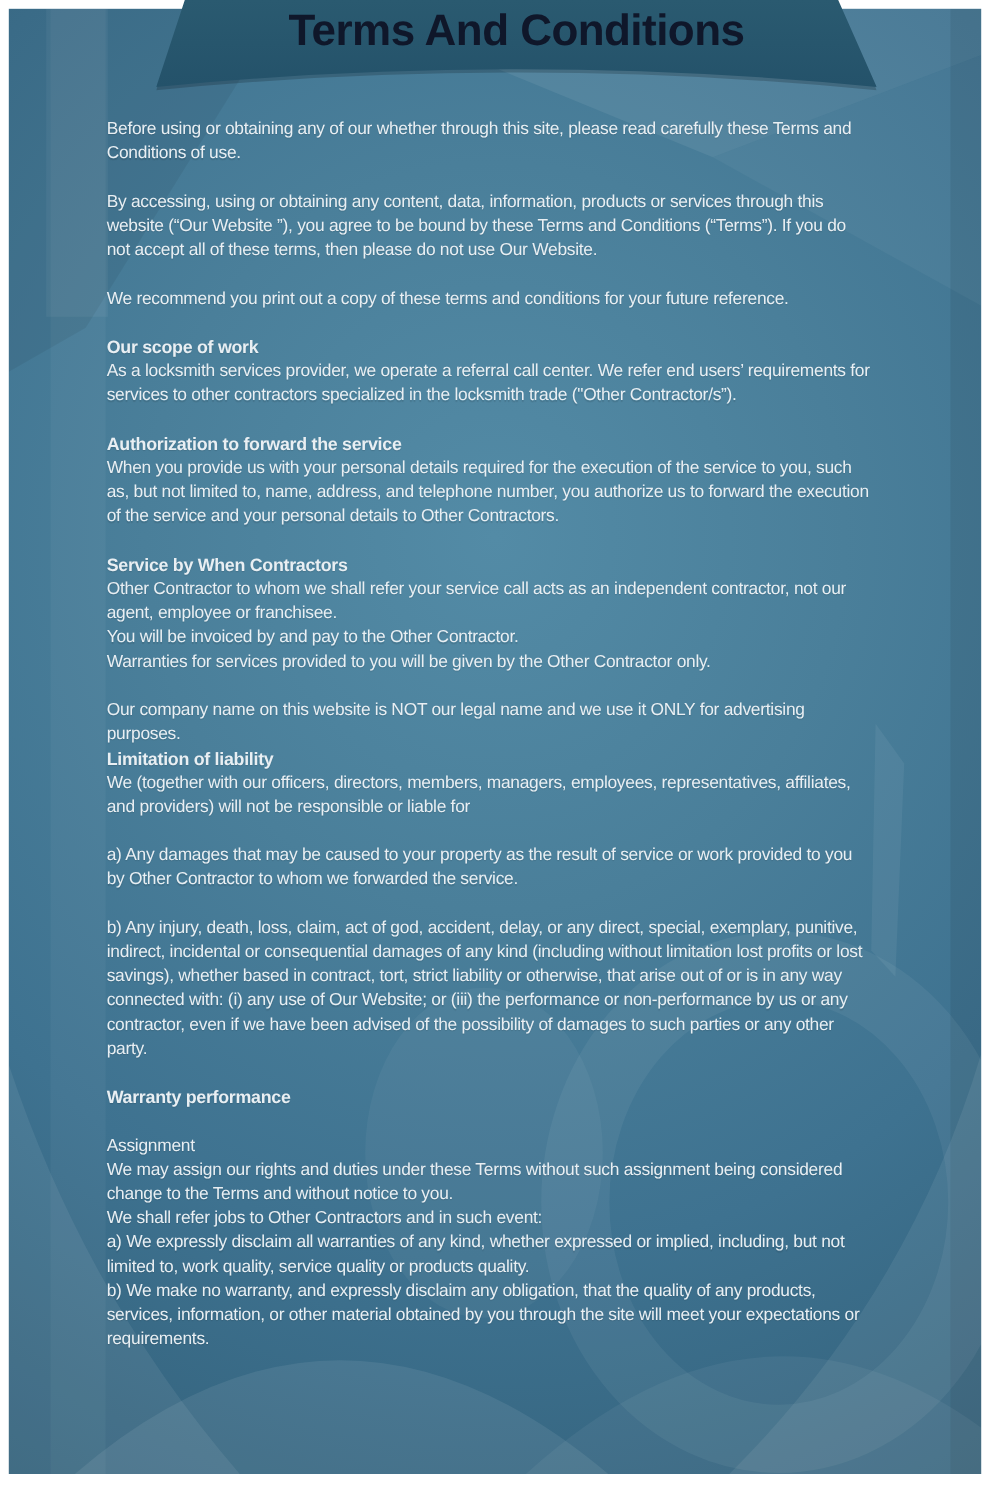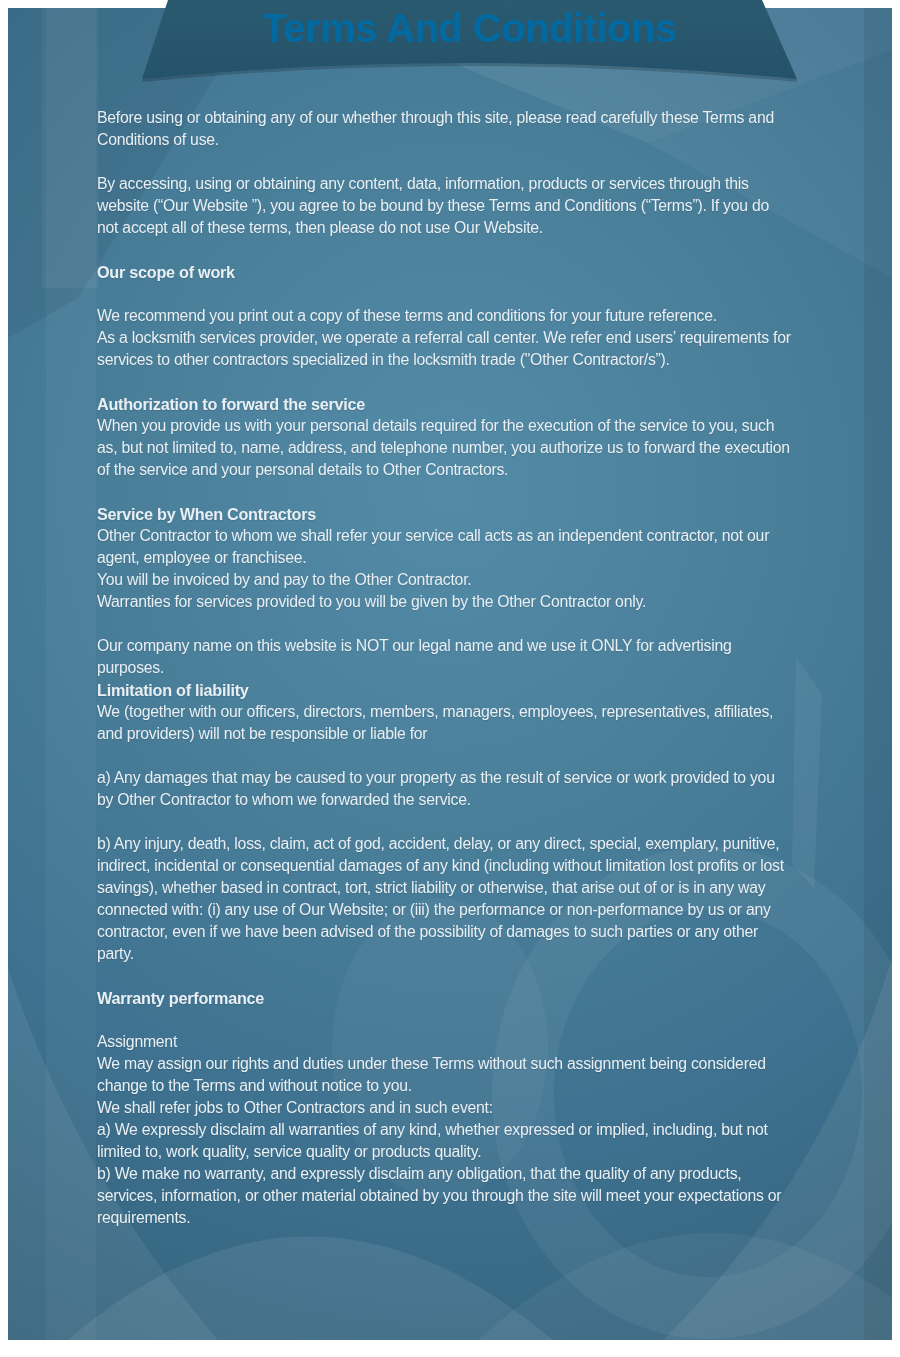--- a/index.html
+++ b/index.html
@@ -26,21 +26,21 @@
     left: 142px; top: 0;
     width: 655px; height: 84px;
     z-index: 3;
   }
   .ribbon svg { position:absolute; left:0; top:0; display:block; }
   .page-title {
     position: absolute;
     left: 0; top: 6px;
     width: 655px;
     text-align: center;
-    color: #0369a1;
+    color: #0f172a;
     font-size: 40px;
     font-weight: bold;
     letter-spacing: -0.5px;
     line-height: 44px;
     z-index: 4;
   }
   .content {
     position: relative;
     z-index: 2;
     padding: 99px 100px 0 89px;
@@ -74,22 +74,22 @@
       <ellipse cx="432" cy="1040" rx="108" ry="150" fill="#ffffff" opacity="0.045"></ellipse>
       <path d="M0,1332 L0,960 Q70,1170 210,1332 Z" fill="#ffffff" opacity="0.07"></path>
       <path d="M884,1332 L884,950 Q818,1170 655,1332 Z" fill="#ffffff" opacity="0.07"></path>
       <path d="M60,1332 Q300,1125 545,1332 Z" fill="#ffffff" opacity="0.08"></path>
       <path d="M470,1332 Q705,1118 935,1332 Z" fill="#ffffff" opacity="0.05"></path>
     </svg>
 
     <div class="content">
       <div class="blk first">Before using or obtaining any of our whether through this site, please read carefully these Terms and Conditions of use.</div>
       <div class="blk">By accessing, using or obtaining any content, data, information, products or services through this website (“Our Website ”), you agree to be bound by these Terms and Conditions (“Terms”). If you do not accept all of these terms, then please do not use Our Website.</div>
+      <div class="blk">We recommend you print out a copy of these terms and conditions for your future reference.</div>
       <div class="blk heading">Our scope of work</div>
-      <div class="blk">We recommend you print out a copy of these terms and conditions for your future reference.</div>
       <div class="blk tight">As a locksmith services provider, we operate a referral call center. We refer end users’ requirements for services to other contractors specialized in the locksmith trade ("Other Contractor/s”).</div>
       <div class="blk heading">Authorization to forward the service</div>
       <div class="blk tight">When you provide us with your personal details required for the execution of the service to you, such as, but not limited to, name, address, and telephone number, you authorize us to forward the execution of the service and your personal details to Other Contractors.</div>
       <div class="blk heading">Service by When Contractors</div>
       <div class="blk tight">Other Contractor to whom we shall refer your service call acts as an independent contractor, not our agent, employee or franchisee.
 You will be invoiced by and pay to the Other Contractor.
 Warranties for services provided to you will be given by the Other Contractor only.</div>
       <div class="blk">Our company name on this website is NOT our legal name and we use it ONLY for advertising purposes.</div>
       <div class="blk heading tight">Limitation of liability</div>
       <div class="blk tight">We (together with our officers, directors, members, managers, employees, representatives, affiliates, and providers) will not be responsible or liable for</div>

